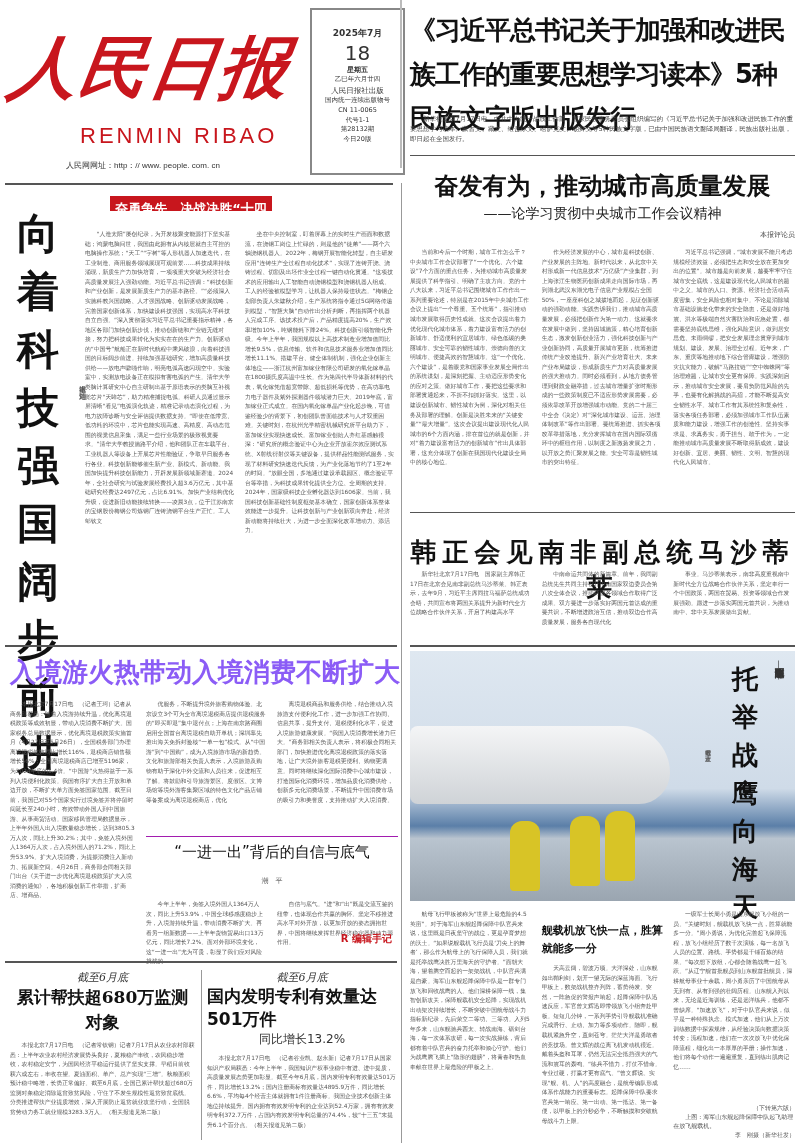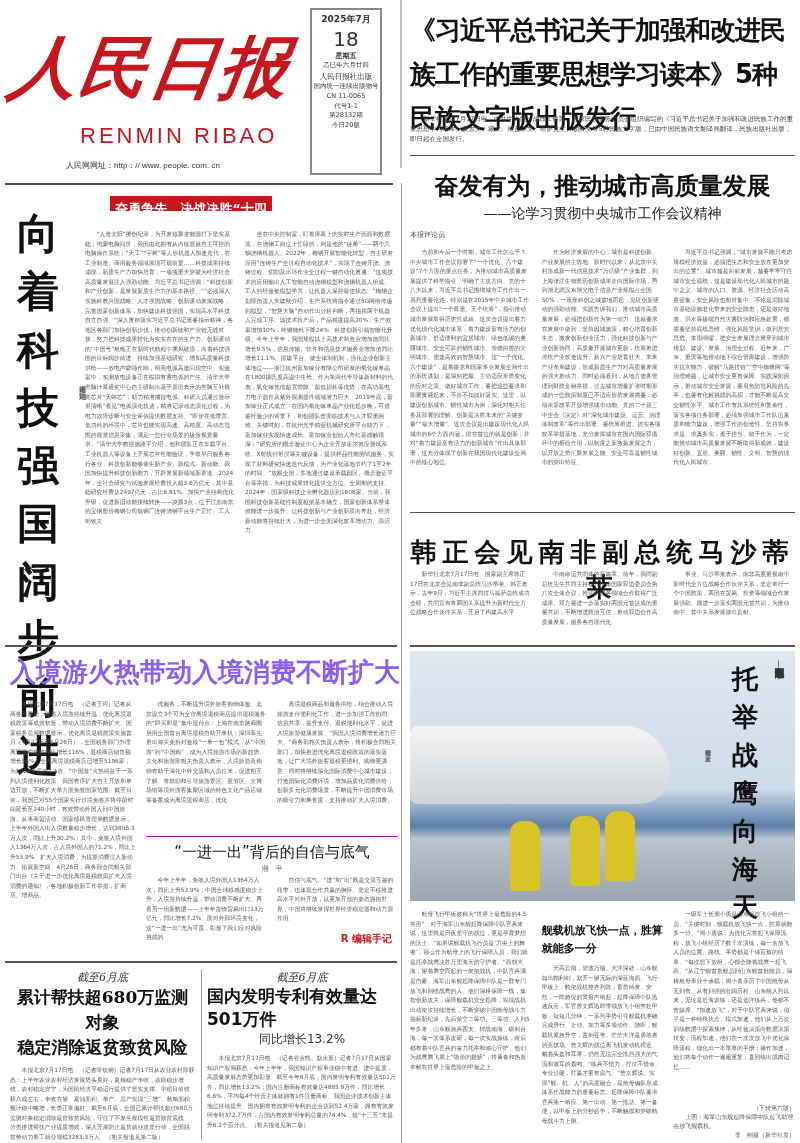--- a/index.html
+++ b/index.html
@@ -1,30 +1,30 @@
 <!DOCTYPE html>
 <html><head>
 <meta charset="utf-8">
 <style>
 *{box-sizing:border-box;margin:0;padding:0}
 body{width:800px;height:1143px;background:#fff;font-family:"DejaVu Sans",sans-serif;color:#222;position:relative;overflow:hidden}
 .abs{position:absolute}
 .masthead-logo{left:10px;top:12px;width:280px;height:110px;color:#c8161d;font-family:"DejaVu Serif",serif;font-size:68px;font-weight:bold;font-style:italic;letter-spacing:2px;line-height:110px;transform:skewX(-8deg)}
 .masthead-roman{left:80px;top:123px;color:#c8161d;font-family:Liberation Sans, sans-serif;font-size:22px;letter-spacing:3px}
 .masthead-web{left:66px;top:160px;font-size:8px;color:#333;font-family:"Liberation Sans",sans-serif}
-.datebox{left:310px;top:8px;width:72px;height:167px;border:2px solid #888;text-align:center;font-size:6.5px;line-height:1.5;padding-top:3px;color:#333}
+.datebox{left:310px;top:8px;width:95px;height:167px;border:2px solid #888;text-align:center;font-size:6.5px;line-height:1.5;padding-top:17px;color:#333}
 .datebox .yr{font-size:9px;font-weight:bold}
 .datebox .day{font-size:20px;line-height:1.2}
 .datebox .wk{font-weight:bold;font-size:7px}
 .head1{left:410px;top:8px;width:385px;font-size:26px;font-weight:bold;line-height:44px;color:#111;letter-spacing:-1px}
 .lede1{left:410px;top:115px;width:385px;font-size:6.5px;line-height:1.5;color:#444;text-indent:2em}
 .rule{background:#555;height:2px}
 .head2{left:410px;top:170px;width:385px;text-align:center;font-size:24px;font-weight:bold;color:#111}
 .sub2{left:410px;top:205px;width:385px;text-align:center;font-size:14px;font-family:"DejaVu Serif",serif;color:#222}
-.byline2{left:410px;top:230px;width:385px;text-align:left;font-size:7px;color:#444;font-family:"DejaVu Serif",serif}
+.byline2{left:410px;top:230px;width:385px;text-align:right;font-size:7px;color:#444;font-family:"DejaVu Serif",serif}
 .cols{display:flex;gap:10px}
 .col{flex:1;font-size:5.8px;line-height:1.65;color:#555;text-indent:2em;overflow:hidden}
 .vtitle{left:8px;top:205px;width:60px;font-size:42px;font-weight:bold;line-height:58px;text-align:center;color:#111}
 .vbyline{left:74px;top:380px;width:12px;font-size:7px;line-height:9px;color:#555;writing-mode:vertical-rl}
 .redbar{left:110px;top:196px;width:162px;height:15px;background:#c8161d;color:#fff;font-size:13px;font-weight:bold;text-align:center;line-height:26px}
 .head3{left:410px;top:535px;width:385px;text-align:center;font-size:26px;font-family:"DejaVu Serif",serif;font-weight:bold;letter-spacing:6px;color:#111}
 .head4{left:10px;top:655px;width:395px;font-size:26px;font-family:"DejaVu Serif",serif;font-weight:bold;color:#8b5cf6}
 .photo{left:410px;top:651px;width:385px;height:250px;background:linear-gradient(180deg,#dfe8f1 0%,#cfdbe8 55%,#5b7fa8 70%,#b9c4cf 75%,#9aa5b0 100%);overflow:hidden}
 .jet{position:absolute;left:0;top:75px;width:260px;height:78px;background:linear-gradient(180deg,#f4f5f6,#cfd3d7);border-radius:10px 60px 40px 10px}
 .crew{position:absolute;width:30px;height:70px;background:#d8c426;border-radius:12px 12px 4px 4px}
@@ -95,35 +95,34 @@
 <div class="abs head4">入境游火热带动入境消费不断扩大</div>
 <div class="abs cols" style="left:10px;top:700px;width:388px;height:258px">
   <div class="col" style="flex:1">本报北京7月17日电　（记者王珂）记者从商务部获悉：随着入境游持续升温，优化离境退税政策等成效初显，带动入境消费不断扩大。国家税务总局数据显示，优化离境退税政策实施首月（4月27日至5月26日），全国税务部门办理离境退税笔数同比增长116%，退税商店销售额增长56%；全国离境退税商店已增至5196家，为2024年底的1.4倍。“中国游”火热得益于一系列入境便利化政策。我国有序扩大自主开放和单边开放，不断扩大单方面免签国家范围。截至目前，我国已对55个国家实行过境免签并将停留时间延长至240小时，有效带动外国人到中国旅游、从事商贸活动。国家移民管理局数据显示，上半年外国人出入境数量稳步增长，达到3805.3万人次，同比上升30.2%；其中，免签入境外国人1364万人次，占入境外国人的71.2%，同比上升53.9%。扩大入境消费，为提振消费注入新动力、拓展新空间。4月26日，商务部会同相关部门出台《关于进一步优化离境退税政策扩大入境消费的通知》，各地积极创新工作举措，扩商店、增商品、</div>
   <div style="flex:2;display:flex;flex-direction:column">
     <div class="cols" style="height:130px">
       <div class="col">优服务，不断提升境外旅客购物体验。北京设立3个可为全市离境退税商店提供退税服务的“即买即退”集中退付点；上海在南京路商圈启用全国首台离境退税自助开单机；深圳率先推出海关免拆封验核“一单一包”模式。从“中国游”到“中国购”，成为入境旅游市场的新趋势。文化和旅游部相关负责人表示，入境旅游及购物有助于深化中外交流和人员往来，促进相互了解。将鼓励和引导旅游景区、度假区、文博场馆等境外游客集聚区域的特色文化产品店铺等备案成为离境退税商店，优化</div>
       <div class="col">离境退税商品和服务供给，结合推动入境旅游支付便利化工作，进一步加强工作协同、信息共享，提升支付、退税便利化水平，促进入境旅游健康发展。“我国入境消费增长潜力巨大。”商务部相关负责人表示，将积极会同相关部门，加快推进优化离境退税政策的落实落地，让广大境外旅客退税更便利、购物更满意。同时将继续深化国际消费中心城市建设，打造国际化消费环境，增加品质化消费供给，创新多元化消费场景，不断提升中国消费市场的吸引力和美誉度，支持推动扩大入境消费。</div>
     </div>
     <div style="border-top:1px solid #a21caf;margin-top:6px;padding-top:6px;position:relative;height:120px">
       <div style="font-size:15px;text-align:center;color:#111">“一进一出”背后的自信与底气</div>
-      <div style="font-size:7px;text-align:center;color:#555;margin:2px 0">潮　平</div>
+      <div style="font-size:7px;text-align:center;color:#555;margin:14px 0">潮　平</div>
       <div class="cols" style="height:70px">
         <div class="col">今年上半年，免签入境外国人1364万人次，同比上升53.9%，中国全球移感度稳步上升，入境游持续升温，带动消费不断扩大。再看另一组新数据——上半年货物贸易出口13万亿元，同比增长7.2%。面对外部环境变化，这“一进一出”尤为可贵，彰显了我们应对风险挑战的</div>
         <div class="col">自信与底气。“进”和“出”既是交流互鉴的纽带，也体现合作共赢的胸怀。坚定不移推进高水平对外开放，以更加开放的姿态拥抱世界，中国将继续发挥世界经济稳定器和动力源作用。</div>
       </div>
       <div class="edtag" style="position:absolute;right:6px;bottom:10px"><span>R </span><span>编辑手记</span></div>
     </div>
   </div>
 </div>
 
 <div class="abs rule" style="left:5px;top:961px;width:392px"></div>
 <div class="abs" style="left:10px;top:970px;width:185px">
   <div class="kicker">截至6月底</div>
   <div class="h7">累计帮扶超680万监测对象</div>
-  <div class="h7">稳定消除返贫致贫风险</div>
   <div class="col" style="margin-top:6px;height:95px">本报北京7月17日电　（记者常钦钢）记者7月17日从农业农村部获悉：上半年农业农村经济发展势头良好，夏粮稳产丰收，农民稳步增收，农村稳定安宁，为国民经济平稳运行提供了坚实支撑。早稻目前收获六成左右，丰收在望。夏油面积、单产、总产实现“三增”。秋粮面积预计稳中略增，长势正常偏好。截至6月底，全国已累计帮扶超过680万监测对象稳定消除返贫致贫风险，守住了不发生规模性返贫致贫底线。分类推进帮扶产业提质增效，深入开展防止返贫就业攻坚行动，全国脱贫劳动力务工就业规模3283.3万人。（相关报道见第二版）</div>
 </div>
 <div class="abs" style="left:201px;top:970px;width:1px;height:170px;background:#999"></div>
 <div class="abs" style="left:207px;top:970px;width:190px">
   <div class="kicker">截至6月底</div>
   <div class="h8">国内发明专利有效量达501万件</div>
   <div class="h8sub">同比增长13.2%</div>
   <div class="col" style="margin-top:6px;height:100px">本报北京7月17日电　（记者谷业凯、赵永新）记者7月17日从国家知识产权局获悉：今年上半年，我国知识产权事业稳中有进、进中提质，高质量发展态势更加彰显。截至今年6月底，国内发明专利有效量达501万件，同比增长13.2%；国内注册商标有效量达4895.9万件，同比增长6.6%，平均每4个经营主体就拥有1件注册商标。我国企业技术创新主体地位持续提升。国内拥有有效发明专利的企业达到52.4万家，拥有有效发明专利372.7万件，占国内有效发明专利总量的74.4%，较“十三五”末提升6.1个百分点。（相关报道见第二版）</div>
 </div>
 

